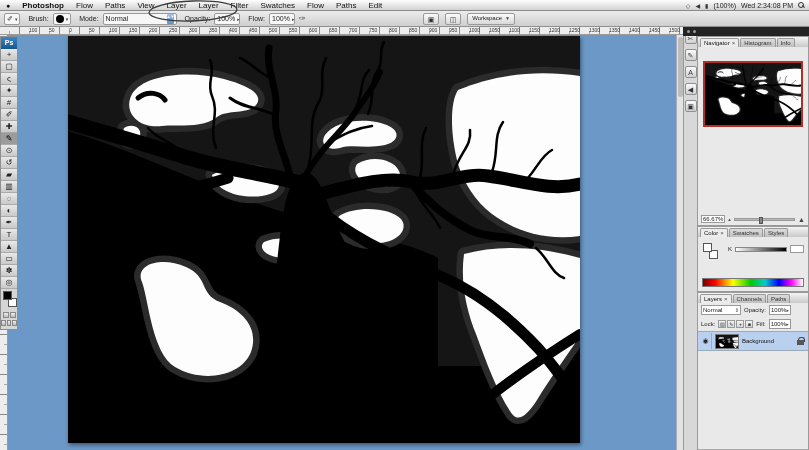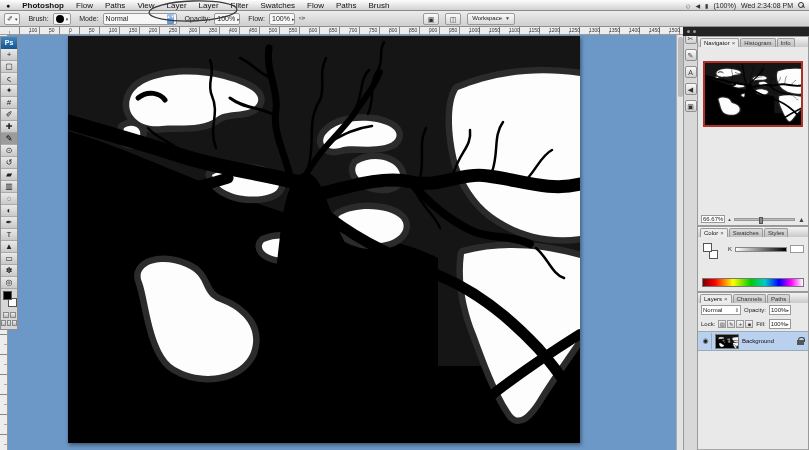--- a/index.html
+++ b/index.html
@@ -217,21 +217,21 @@
       <span class="menu-item bold">Photoshop</span>
       <span class="menu-item">Flow</span>
       <span class="menu-item">Paths</span>
       <span class="menu-item">View</span>
       <span class="menu-item">Layer</span>
       <span class="menu-item">Layer</span>
       <span class="menu-item">Filter</span>
       <span class="menu-item">Swatches</span>
       <span class="menu-item">Flow</span>
       <span class="menu-item">Paths</span>
-      <span class="menu-item">Brush</span>
+      <span class="menu-item">Edit</span>
     </span>
   <span id="menu-status">
     <span class="sicon">◇</span>
     <span class="sicon">◀</span>
     <span class="sicon">▮</span>
     <span>(100%)</span>
     <span>Wed 2:34:08 PM</span>
     <span class="spotlight"></span>
   </span>
 </div>

